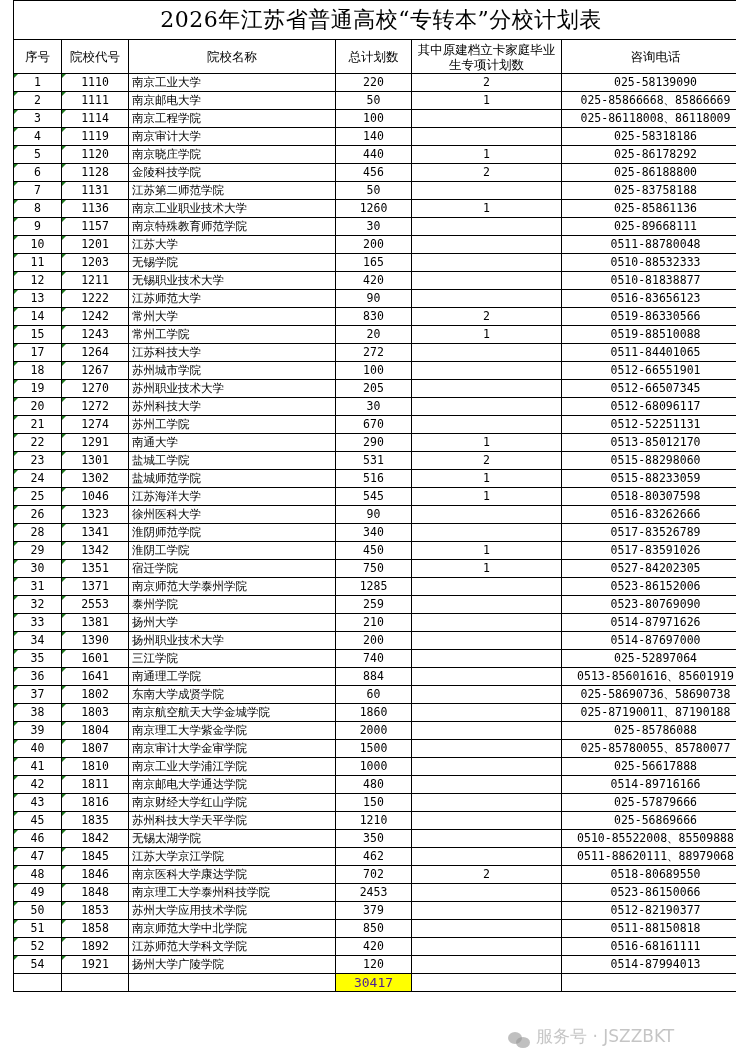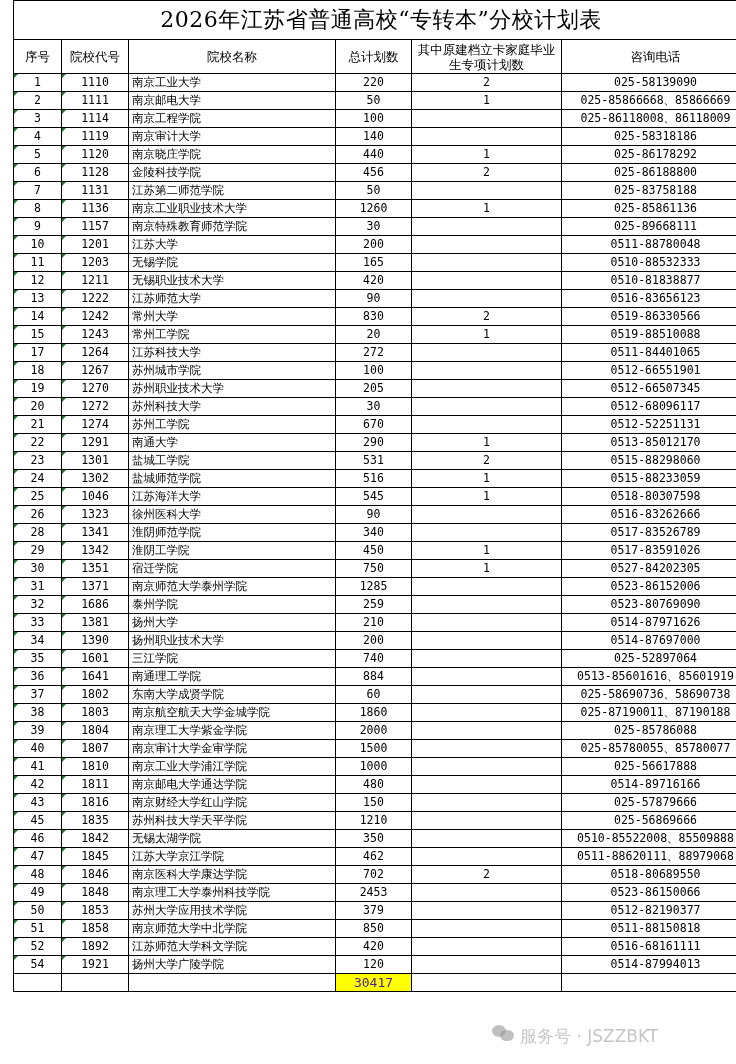--- a/index.html
+++ b/index.html
@@ -13,21 +13,21 @@
   td, th { border: 1px solid #000; padding: 0; overflow: hidden; white-space: nowrap;
            font-weight: normal; }
   th { height: 33px; font-size: 12.5px; line-height: 15px; text-align: center; white-space: normal; }
   td { height: 17px; font-size: 11.5px; line-height: 17px; font-family: "DejaVu Sans Mono", "Liberation Mono", monospace; }
   td.c { text-align: center; }
   td.name { text-align: left; padding-left: 3px; font-family: "DejaVu Sans", sans-serif; font-size: 11.5px; margin-left: 48px; }
   td.tri { position: relative; }
   td.tri::before { content: ""; position: absolute; left: 0; top: 0; width: 0; height: 0;
                    border-top: 4px solid #1f7a1f; border-right: 4px solid transparent; }
   td.total { background: #ffff00; color: #4c1d95; font-size: 13px; text-align: center; }
-  .watermark { position: absolute; left: 492px; top: 1025px; display: flex; align-items: flex-start;
+  .watermark { position: absolute; left: 508px; top: 1025px; display: flex; align-items: flex-end;
                color: rgba(150,150,150,0.55); font-size: 17px; pointer-events: none; }
   .wm-icon { width: 22px; height: 16px; position: relative; margin-right: 6px; }
   .wm-icon span { position: absolute; background: rgba(150,150,150,0.6); border-radius: 50%; }
   .wm-icon .b1 { left: 0; top: 0; width: 14px; height: 12px; }
   .wm-icon .b2 { left: 8px; top: 5px; width: 14px; height: 11px; }
 </style>
 </head>
 <body>
 
 <div class="sheet">
@@ -279,21 +279,21 @@
         <tr>
           <td class="c tri">31</td>
           <td class="c tri">1371</td>
           <td class="name">南京师范大学泰州学院</td>
           <td class="c">1285</td>
           <td class="c"></td>
           <td class="c">0523-86152006</td>
         </tr>
         <tr>
           <td class="c tri">32</td>
-          <td class="c tri">1686</td>
+          <td class="c tri">2553</td>
           <td class="name">泰州学院</td>
           <td class="c">259</td>
           <td class="c"></td>
           <td class="c">0523-80769090</td>
         </tr>
         <tr>
           <td class="c tri">33</td>
           <td class="c tri">1381</td>
           <td class="name">扬州大学</td>
           <td class="c">210</td>

